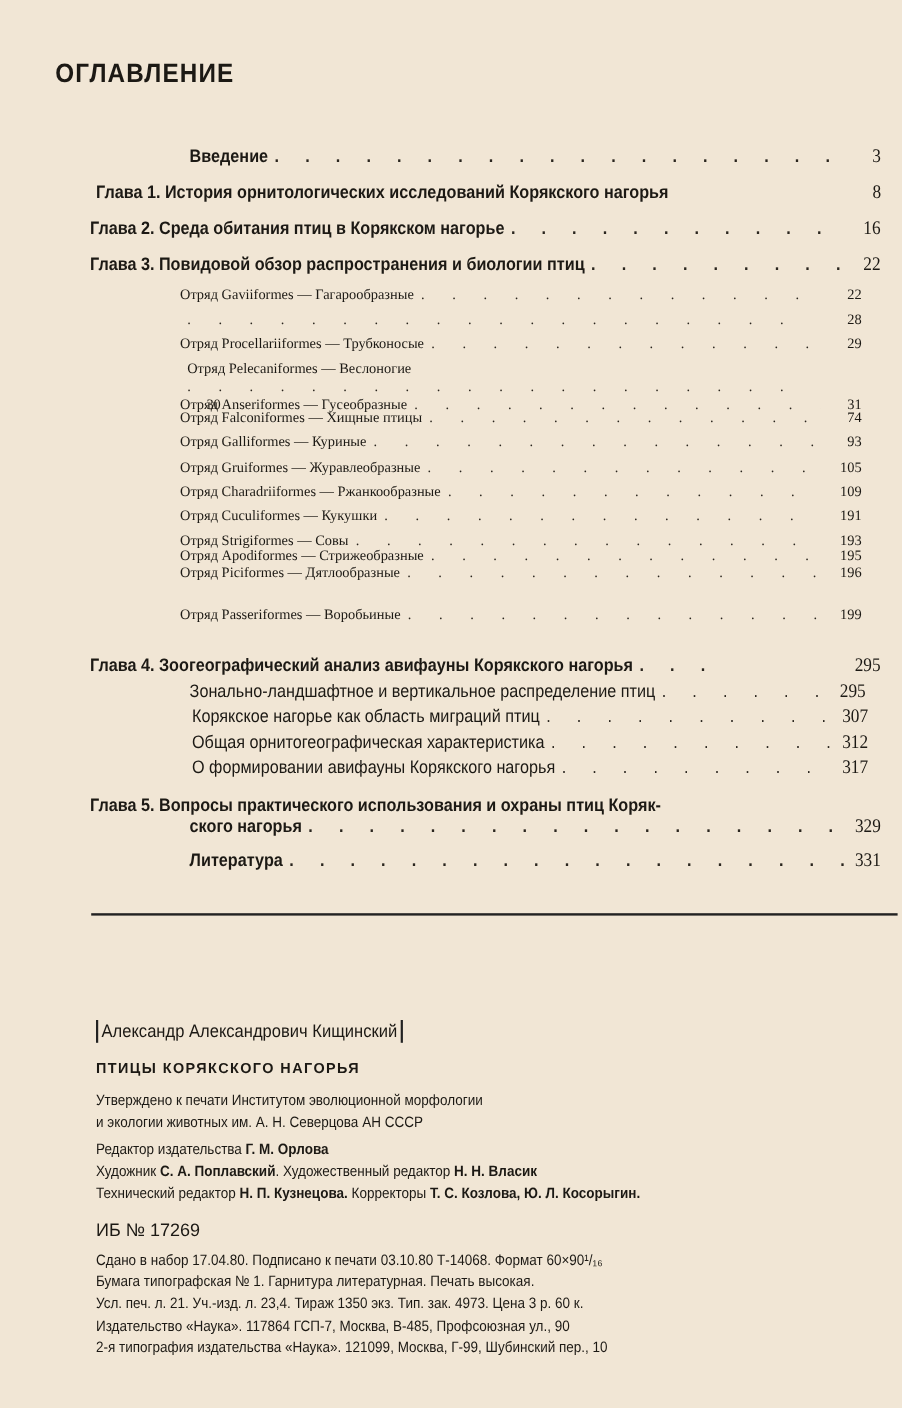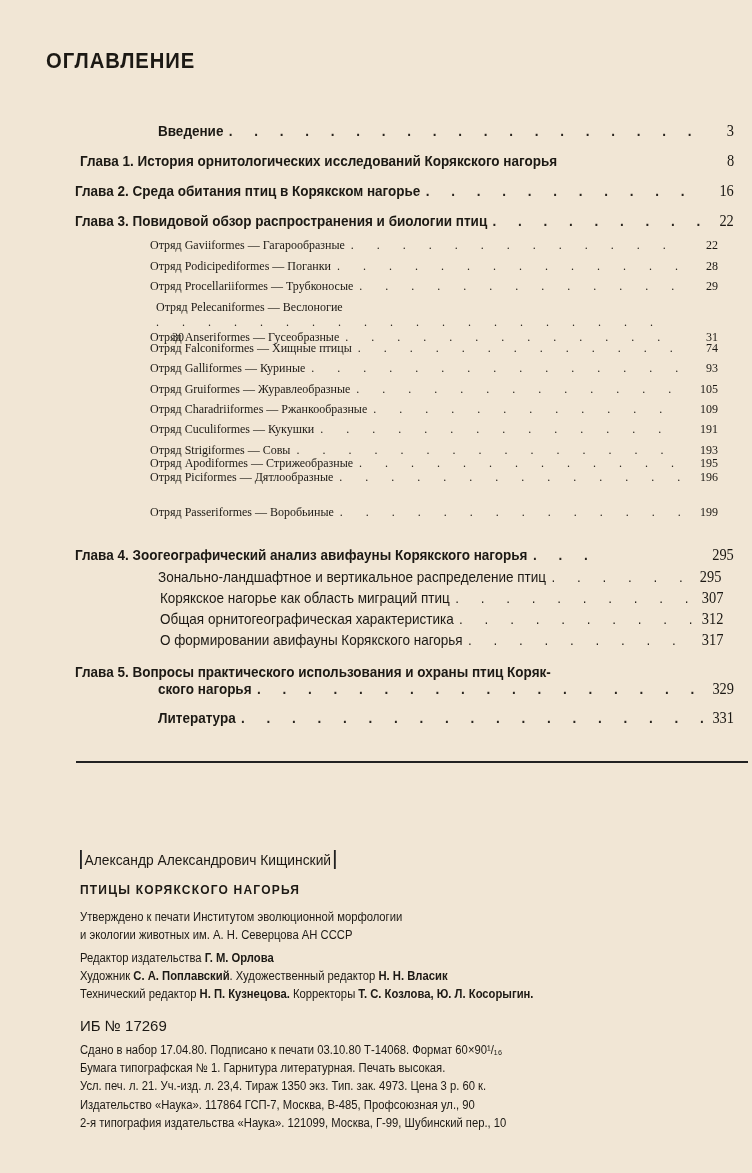--- a/index.html
+++ b/index.html
@@ -97,21 +97,20 @@
       <span class="page-num">22</span>
     </div>
 
     <div id="orders-container">
         <div class="row order" style="top: 238px;">
           <span class="label">Отряд  Gaviiformes — Гагарообразные</span>
           <span class="dots">. . . . . . . . . . . . . . . . . . . .</span>
           <span class="page-num">22</span>
         </div>
         <div class="row order" style="top: 258.5px;">
-          <span class="label">Отряд  Podicipediformes — Поганки</span>
           <span class="dots">. . . . . . . . . . . . . . . . . . . .</span>
           <span class="page-num">28</span>
         </div>
         <div class="row order" style="top: 279px;">
           <span class="label">Отряд  Procellariiformes — Трубконосые</span>
           <span class="dots">. . . . . . . . . . . . . . . . . . . .</span>
           <span class="page-num">29</span>
         </div>
         <div class="row order" style="top: 299.5px; flex-direction: column;">
           <span class="label">Отряд  Pelecaniformes — Веслоногие</span>

